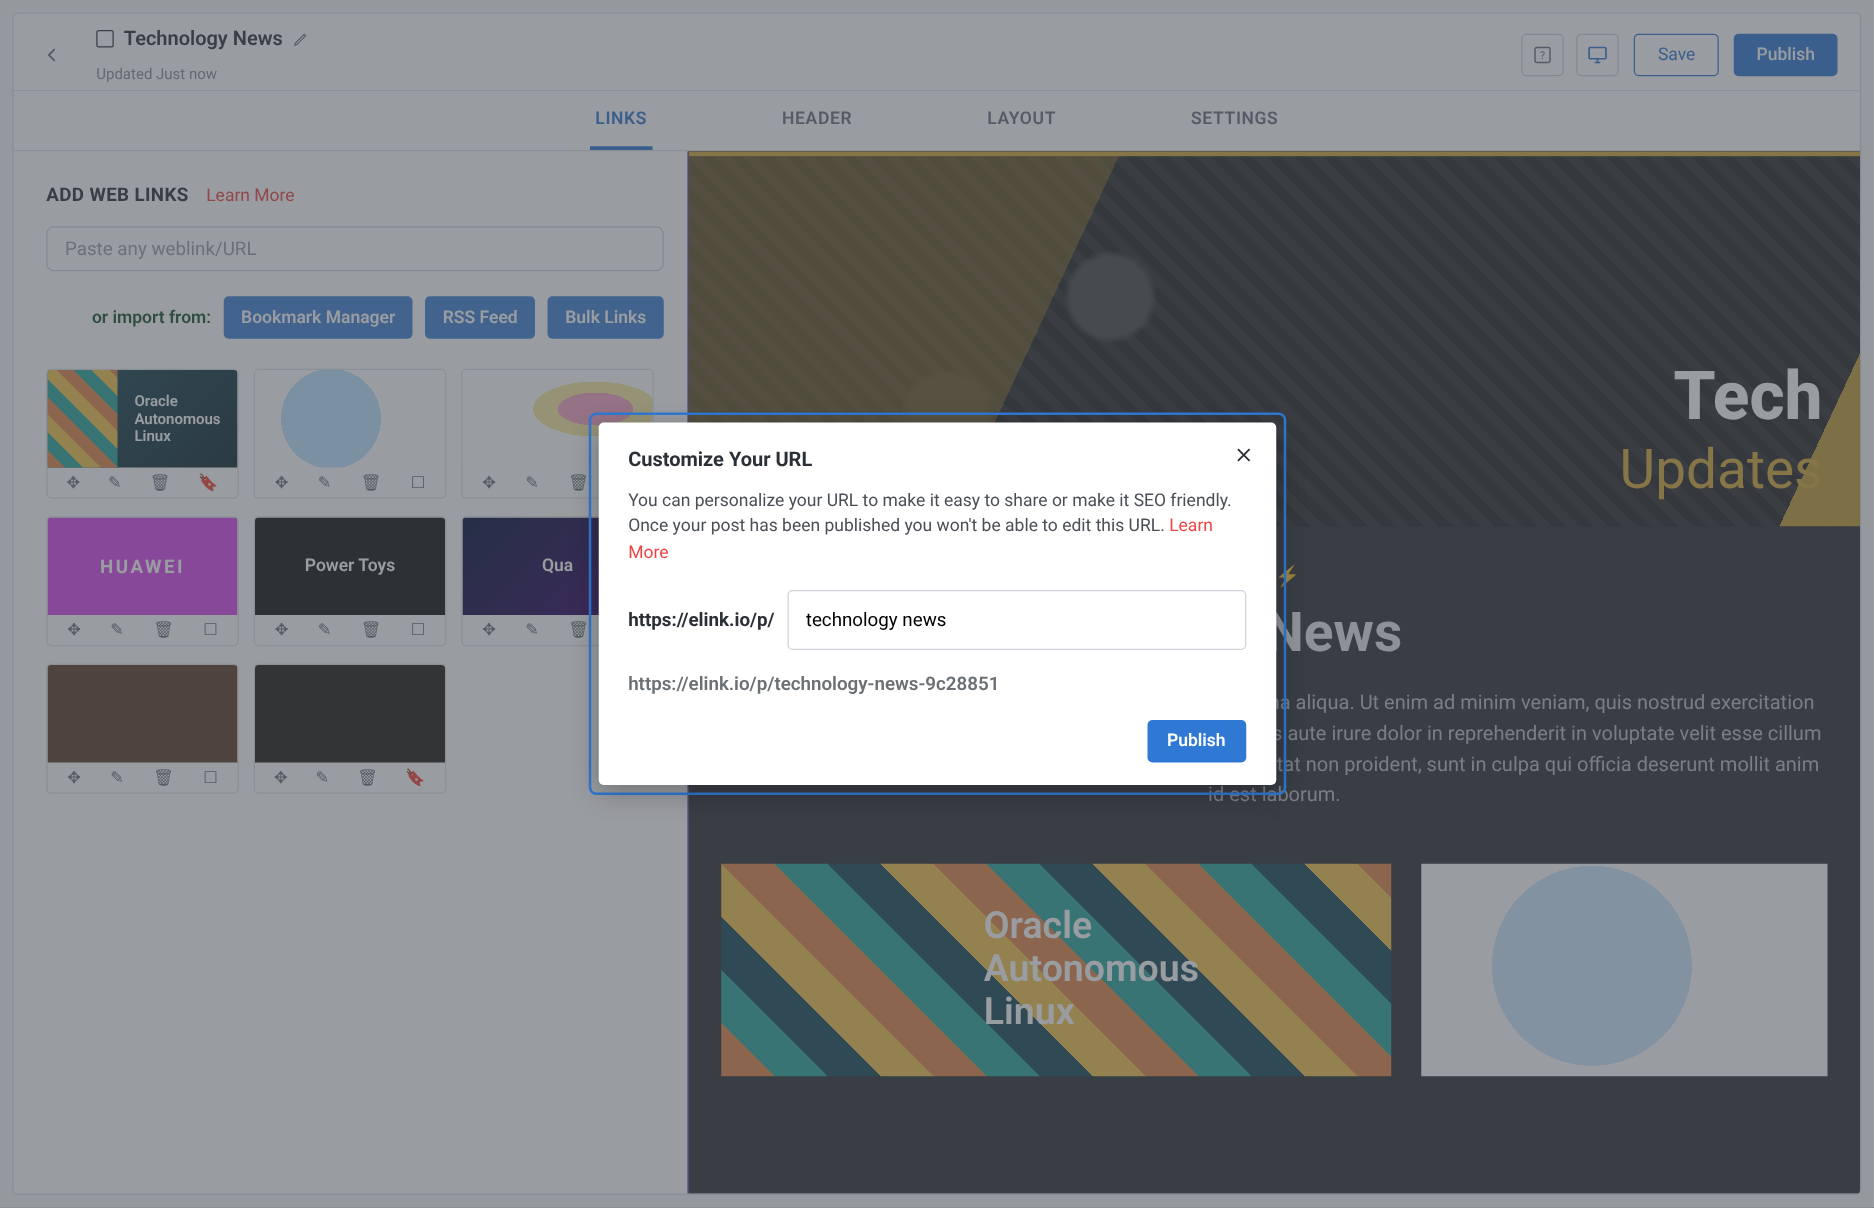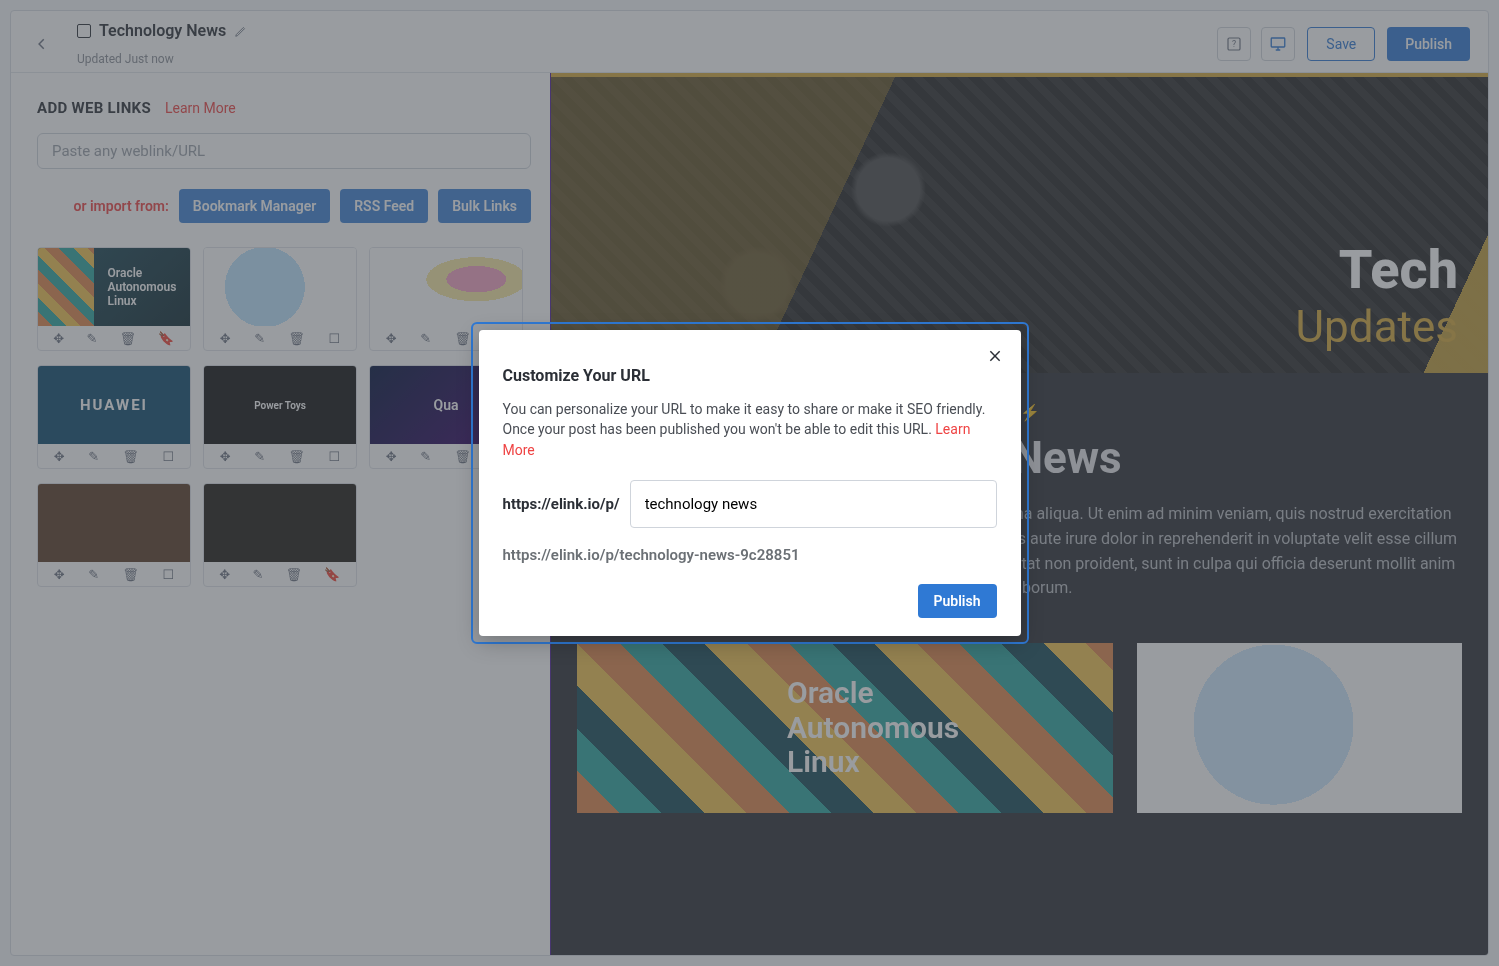--- a/index.html
+++ b/index.html
@@ -21,35 +21,35 @@
   .tab { padding: 14px 4px; font-size: 14px; font-weight: 600; color: #6b7280; cursor: pointer; letter-spacing: 0.5px; }
   .tab.active { color: #2f79d4; border-bottom: 3px solid #2f79d4; }
   .content { display: flex; flex: 1; overflow: hidden; }
   .left { width: 540px; padding: 26px 18px 0 26px; border-right: 1px solid #4c1d95; overflow: auto; }
   .addwl { display: flex; align-items: baseline; gap: 14px; }
   .addwl h3 { font-size: 15px; font-weight: 700; color: #2b2f36; letter-spacing: 0.3px; }
   .learn { color: #ef4444; font-size: 14px; cursor: pointer; }
   .url-input { margin-top: 16px; width: 494px; height: 36px; border: 1px solid #cfd4db; border-radius: 6px; padding: 0 14px; font-size: 15px; color: #2b2f36; }
   .url-input::placeholder { color: #9aa0a8; }
   .import-row { margin-top: 20px; display: flex; align-items: center; gap: 10px; justify-content: flex-end; width: 494px; }
-  .import-row span { color: #ef4444; font-size: 14px; font-weight: 600; }
+  .import-row span { color: #14532d; font-size: 14px; font-weight: 600; }
   .ibtn { background: #3d82d6; color: #fff; border-radius: 4px; padding: 9px 14px; font-size: 14px; font-weight: 600; cursor: pointer; }
   .cards { margin-top: 24px; display: grid; grid-template-columns: repeat(3, 154px); gap: 14px 12px; }
   .card { width: 154px; border: 1px solid #e0e3e8; border-radius: 4px; overflow: hidden; }
   .thumb { width: 100%; height: 78px; display: flex; align-items: center; justify-content: center; color: #fff; font-size: 11px; font-weight: 600; text-align: center; }
   .cbar { height: 24px; display: flex; align-items: center; justify-content: space-around; padding: 0 4px; }
   .cicon { color: #6b7280; font-size: 13px; cursor: pointer; }
   .cicon.bk { color: #dc5a3b; }
   
   .t-oracle { background: linear-gradient(135deg,#1b4a5a,#0d2830); padding-left: 56px; position: relative; text-align: left; font-size: 12px; }
   .t-oracle::before { content:""; position:absolute; left:0; top:0; bottom:0; width:56px; background: repeating-linear-gradient(45deg,#e0864a 0 10px,#2aa6a0 10px 20px,#f2c34e 20px 30px); }
   .t-phone { background: radial-gradient(circle at 40% 50%, #bde4ff 0 40px, #fff 40px 100%); }
   .t-apple { background: radial-gradient(ellipse at 70% 40%, #f5a3c4 0 30px, #f9e9a3 30px 50px, #fff 50px 100%); }
-  .t-huawei { background:#0c4a6e; font-size: 15px; letter-spacing: 2px; font-weight: 700; }
-  .t-power { background:#111; color:#fff; font-size: 10px; }
+  .t-huawei { background:#d946ef; font-size: 15px; letter-spacing: 2px; font-weight: 700; }
+  .t-power { background:#111; color:#fff; font-size: 14px; }
   .t-quark { background: linear-gradient(135deg,#00103a,#3a006a); font-size: 14px; }
   .t-desk { background:#5a3b24; }
   .t-speaker { background:#1d1a13; }
   
   .preview { flex: 1; background: #2a2d33; color: #e7e7ea; overflow: hidden; position: relative; }
   .pv-hero { height: 300px; background: linear-gradient(115deg, rgba(148,118,40,0.55) 0 32%, transparent 32%), linear-gradient(295deg, rgba(210,170,60,0.9) 0 6%, transparent 6%), radial-gradient(circle at 36% 38%, #4a4a4a 0 5%, transparent 6%), radial-gradient(circle at 22% 70%, #3a3a3a 0 4%, transparent 5%), repeating-linear-gradient(45deg, #2d2d2d 0 8px, #222 8px 16px), #1e1e1e; position: relative; border-top: 4px solid #d4a83a; }
   .pv-hero-txt { position: absolute; right: 30px; bottom: 20px; text-align: right; }
   .pv-hero-txt .t1 { font-size: 54px; font-weight: 800; color:#fff; }
   .pv-hero-txt .t2 { font-size: 44px; color:#d4a83a; font-weight: 400; }
   .pv-body { padding: 30px 26px; text-align: center; }
@@ -57,21 +57,21 @@
   .pv-date .bolt { color:#d4a83a; }
   .pv-title { font-size: 44px; font-weight: 700; margin: 10px 0 18px; color:#e7e7ea; }
   .pv-desc { color:#b9bcc2; font-size: 16px; line-height: 1.55; }
   .pv-cards { display:flex; gap:24px; padding: 12px 26px 0; }
   .pv-card { flex:1; height: 170px; display:flex; align-items:center; color:#fff; font-size: 22px; font-weight:600; }
   .pv-c1 { background: repeating-linear-gradient(45deg,#e0864a 0 30px,#2aa6a0 30px 60px,#164b57 60px 90px,#f2c34e 90px 120px); padding-left: 210px; font-size: 30px; line-height:1.15; }
   .pv-c2 { background: radial-gradient(circle at 42% 48%, #cfe9ff 0 80px, #fff 80px 100%); }
   
   .overlay { position: absolute; inset: 0; background: rgba(70,74,82,0.55); display: flex; align-items: center; justify-content: center; }
   .modal-ring { padding: 6px; border: 2px solid #2f79d4; border-radius: 6px; background: transparent; }
-  .modal { width: 542px; background: #fff; border-radius: 4px; box-shadow: 0 6px 22px rgba(0,0,0,0.25); padding: 36px 24px 18px; position: relative; }
+  .modal { width: 542px; background: #fff; border-radius: 4px; box-shadow: 0 6px 22px rgba(0,0,0,0.25); padding: 20px 24px 18px; position: relative; }
   .modal h2 { font-size: 16px; font-weight: 700; color:#2b2f36; }
   .close { position:absolute; top:18px; right:18px; cursor:pointer; color:#2b2f36; font-size:18px; }
   .modal p { font-size: 14px; color:#4a4e55; margin-top: 14px; line-height: 1.45; }
   .modal p .learn { font-size: 14px; }
   .url-row { margin-top: 20px; display:flex; align-items:center; gap: 10px; }
   .url-row .prefix { font-weight:700; color:#2b2f36; font-size:15px; }
   .url-row input { flex:1; height:48px; border:1px solid #cfd4db; border-radius:4px; padding:0 14px; font-size:15px; }
   .full-url { margin-top: 18px; color:#6b7075; font-size:15px; font-weight:600; }
   .modal-footer { margin-top: 20px; display:flex; justify-content:flex-end; }
   .mpublish { background:#2f79d4; color:#fff; border-radius:4px; padding: 9px 16px; font-size:14px; font-weight:600; cursor:pointer; }
@@ -108,20 +108,26 @@
     <div class="hbtn square monitor">
       <svg width="18" height="18" viewBox="0 0 24 24">
           <rect x="3" y="4" width="18" height="12" rx="1" fill="none" stroke="currentColor" stroke-width="1.8"></rect>
           <path d="M9 20h6M12 16v4" stroke="currentColor" stroke-width="1.8"></path>
         </svg>
     </div>
     <div class="hbtn save">Save</div>
     <div class="hbtn publish">Publish</div>
   </div>
 
+  <div class="tabs">
+    <div class="tab active">LINKS</div>
+    <div class="tab">HEADER</div>
+    <div class="tab">LAYOUT</div>
+    <div class="tab">SETTINGS</div>
+  </div>
 
   <div class="content">
     <div class="left">
       <div class="addwl">
         <h3>ADD WEB LINKS</h3>
         <span class="learn">Learn More</span>
       </div>
       <input class="url-input" placeholder="Paste any weblink/URL" style="">
       <div class="import-row">
         <span>or import from:</span>

